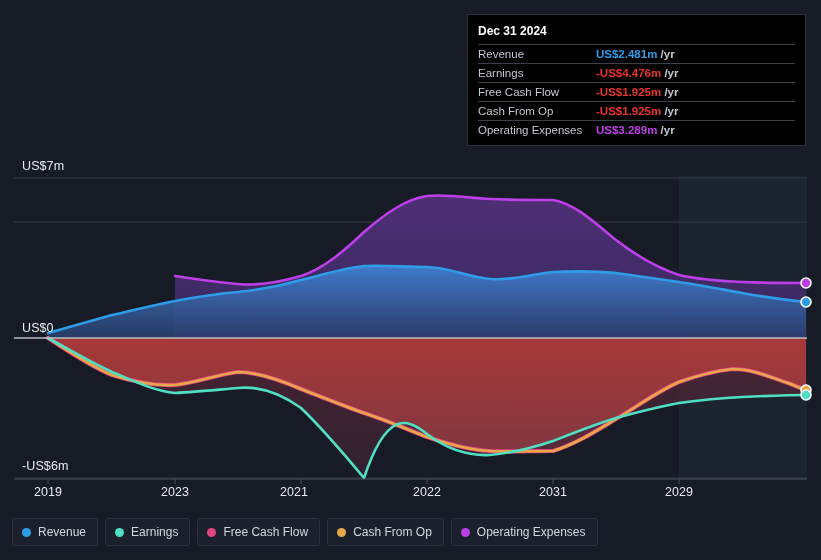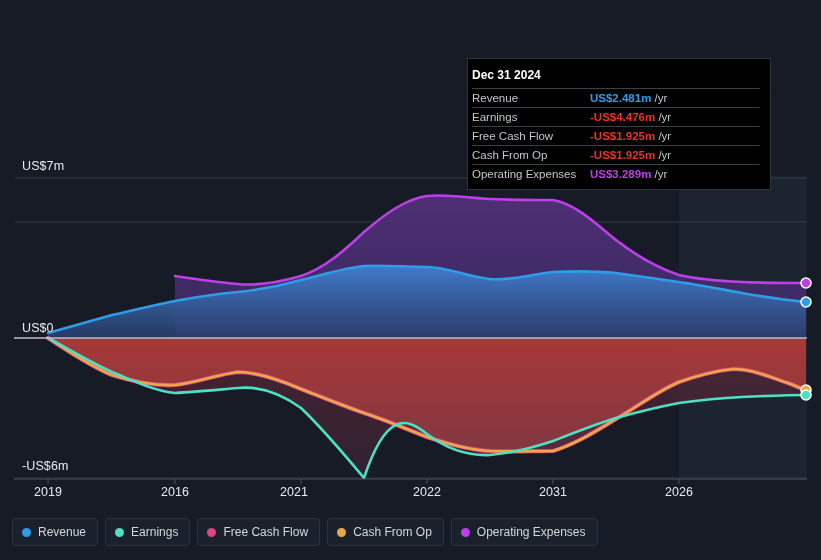--- a/index.html
+++ b/index.html
@@ -43,26 +43,25 @@
     font-size: 12.5px;
     color: #e8ebef;
     transform: translateX(-50%);
     white-space: nowrap;
   }
   
   #tooltip {
     position: absolute;
     left: 467px;
     top: 14px;
-    width: 304px;
+    width: 339px;
     background: #000000;
     border: 1px solid #2d3340;
     box-sizing: border-box;
-    padding: 8px 10px 6px 4px;
-    margin-top: 44px;
+    padding: 8px 10px 6px 10px;
   }
   #tooltip .tt-title {
     font-size: 12px;
     font-weight: bold;
     color: #ffffff;
     padding: 1px 0 6px 0;
   }
   #tooltip table {
     border-collapse: collapse;
     width: 100%;
@@ -75,21 +74,21 @@
     white-space: nowrap;
   }
   #tooltip td.tt-key {
     color: #c3c7ce;
     width: 118px;
   }
   #tooltip tr.tt-sub td.tt-key { border-top: none; }
   #tooltip tr.tt-sub td.tt-val { border-top: none; }
   #tooltip td.tt-val { color: #cfd3d9; }
   .tt-num { font-weight: bold; }
-  .tt-unit { color: #c3c7ce; font-weight: normal; }
+  .tt-unit { color: #c3c7ce; font-weight: bold; }
   
   #legend {
     position: absolute;
     left: 12px;
     top: 518px;
     display: flex;
     gap: 7px;
   }
   .legend-item {
     display: flex;
@@ -187,25 +186,25 @@
       <circle cx="806" cy="390" r="5" fill="#e8a84a" stroke="#ffffff" stroke-width="1.6"></circle>
       <circle cx="806" cy="395" r="5" fill="#4fe0c4" stroke="#ffffff" stroke-width="1.6"></circle>
     </g>
   </svg>
 
   <div class="axis-label y-label-top">US$7m</div>
   <div class="axis-label y-label-zero">US$0</div>
   <div class="axis-label y-label-bot">-US$6m</div>
 
   <div class="x-label" style="left:48px">2019</div>
-  <div class="x-label" style="left:175px">2016</div>
+  <div class="x-label" style="left:175px">2023</div>
   <div class="x-label" style="left:294px">2021</div>
   <div class="x-label" style="left:427px">2022</div>
   <div class="x-label" style="left:553px">2031</div>
-  <div class="x-label" style="left:679px">2026</div>
+  <div class="x-label" style="left:679px">2029</div>
 
   <div id="tooltip">
     <div class="tt-title">Dec 31 2024</div>
     <table>
       <tbody>
           <tr>
         <td class="tt-key">Revenue</td>
         <td class="tt-val"><span class="tt-num" style="color:#2f9ce8">US$2.481m</span> <span class="tt-unit">/yr</span></td>
       </tr>
       <tr>

